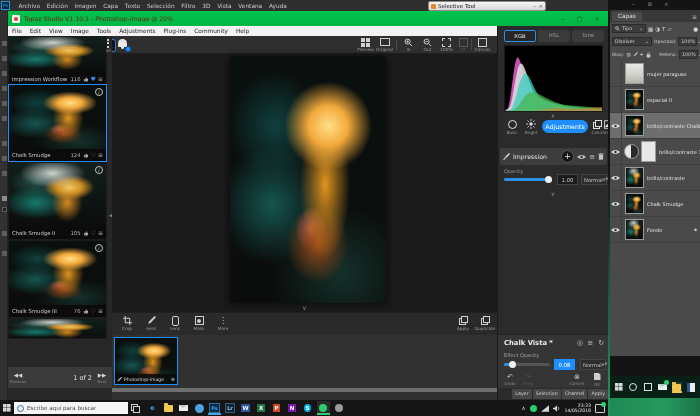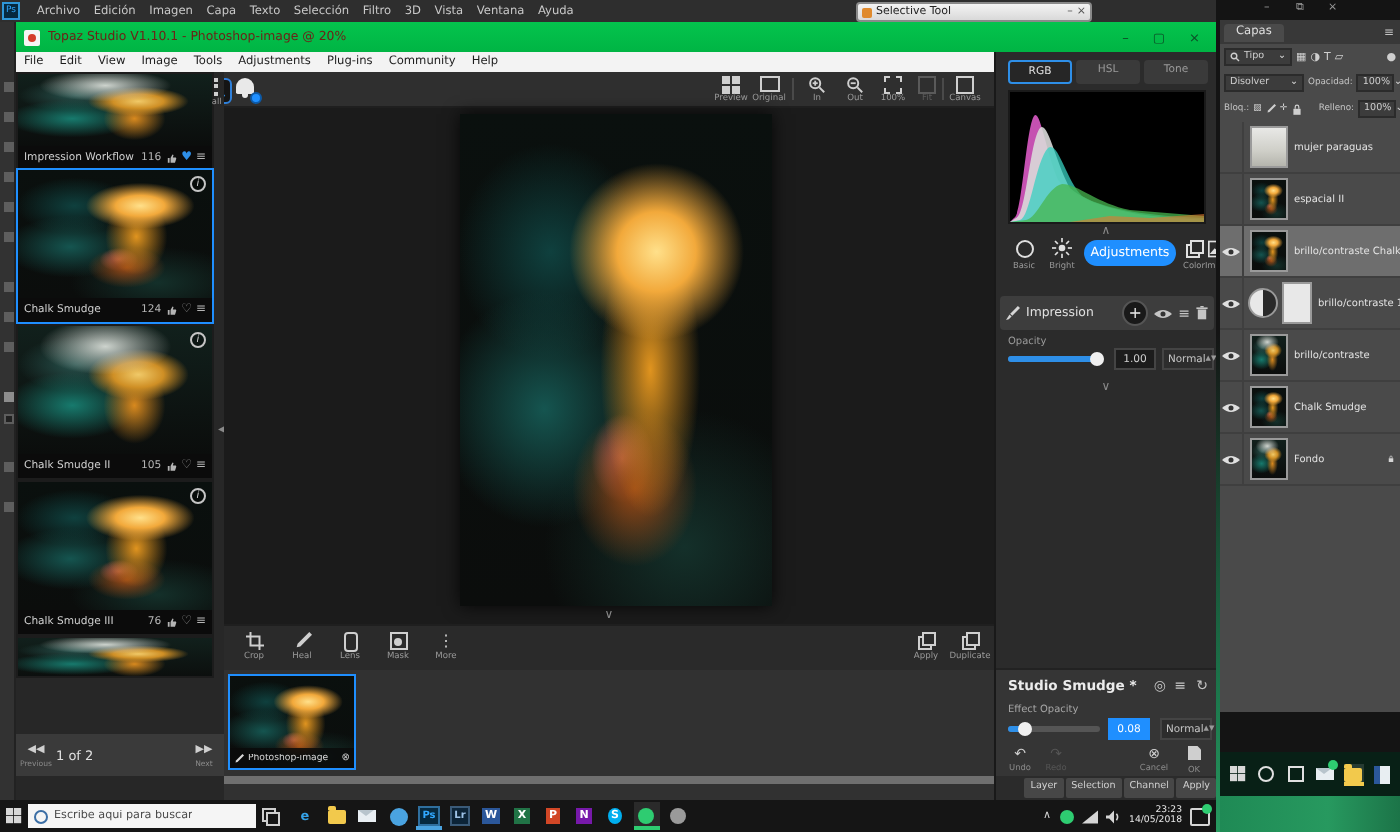--- a/index.html
+++ b/index.html
@@ -68,21 +68,21 @@
   .card.sel{border:1.5px solid #1f8fff}
   .card .img{position:relative;width:100%;height:64px;overflow:hidden}
   .card .meta{height:12px;display:flex;align-items:center;padding:0 3px;gap:2px;background:#0b0b0b}
   .card .nm{font-size:5.3px;color:#cfcfcf;flex:1;white-space:nowrap;overflow:hidden}
   .card .lk{font-size:5.3px;color:#b5b5b5}
   .hrt{font-size:6px;color:#8a8a8a;line-height:6px}
   .hrt.on{color:#2e8fe8}
   .mi{font-size:6px;color:#b5b5b5;line-height:6px}
   .infoc{position:absolute;right:3px;top:3px;width:8px;height:8px;border:1px solid #c5c5c5;border-radius:50%;color:#d5d5d5;font-size:5px;text-align:center;line-height:7px;font-style:italic;background:rgba(0,0,0,.25)}
   .pager{left:0;top:331px;width:104px;height:21px;background:#3a3a3a;display:flex;align-items:center}
-  .pager .pg{flex:1;text-align:left;font-size:6.5px;color:#e0e0e0}
+  .pager .pg{flex:1;text-align:right;font-size:6.5px;color:#e0e0e0}
   .pnav{width:20px;text-align:center}
   .pnav .a{font-size:5.5px;color:#cfcfcf;line-height:7px}
   .pnav .l{font-size:3.8px;color:#8a8a8a;line-height:5px}
 
   
   .canvas{left:112px;top:54px;width:385px;height:258px;background:#1b1b1b}
   .art{background:
     radial-gradient(28% 18% at 63% 28%, #ffe08a 0%, #f2a93b 45%, rgba(220,130,30,0) 100%),
     radial-gradient(16% 30% at 61% 52%, #e0941f 0%, rgba(170,90,15,0) 100%),
     radial-gradient(20% 16% at 56% 76%, #9c4a16 0%, rgba(120,50,10,0) 100%),
@@ -612,21 +612,21 @@
       <div class="knob" style="left:41px"></div>
     </div>
     <div class="valbox" style="left:59px;top:148px">1.00</div>
     <div class="dd" style="left:83px;top:148px">
       <span>Normal</span>
         <span class="spin">▲▼</span>
     </div>
     <div class="chev" style="position:absolute;left:0;right:0;top:164px">∨</div>
 
     <div class="fxpanel">
-      <div class="hd">Studio Smudge *</div>
+      <div class="hd">Chalk Vista *</div>
       <span class="fxico" style="right:26px">◎</span>
       <span class="fxico" style="right:16px">≡</span>
       <span class="fxico" style="right:5px">↻</span>
       <div class="fxlbl">Effect Opacity</div>
       <div class="track" style="left:6px;top:28px;width:46px">
         <div class="fill" style="left:0;width:8px"></div>
         <div class="knob" style="left:5px"></div>
       </div>
       <div class="valbox blue" style="left:56px;top:24px">0.08</div>
       <div class="dd" style="left:82px;top:24px">

